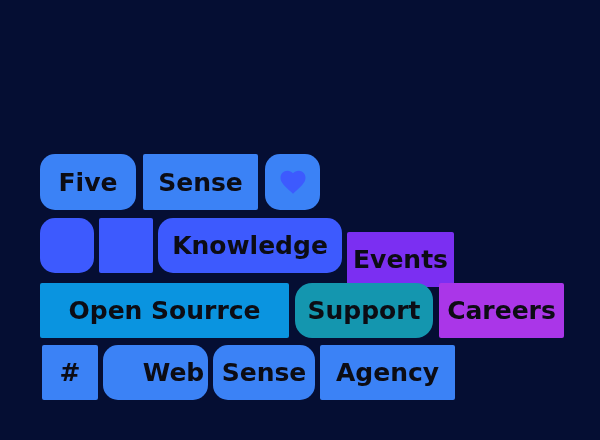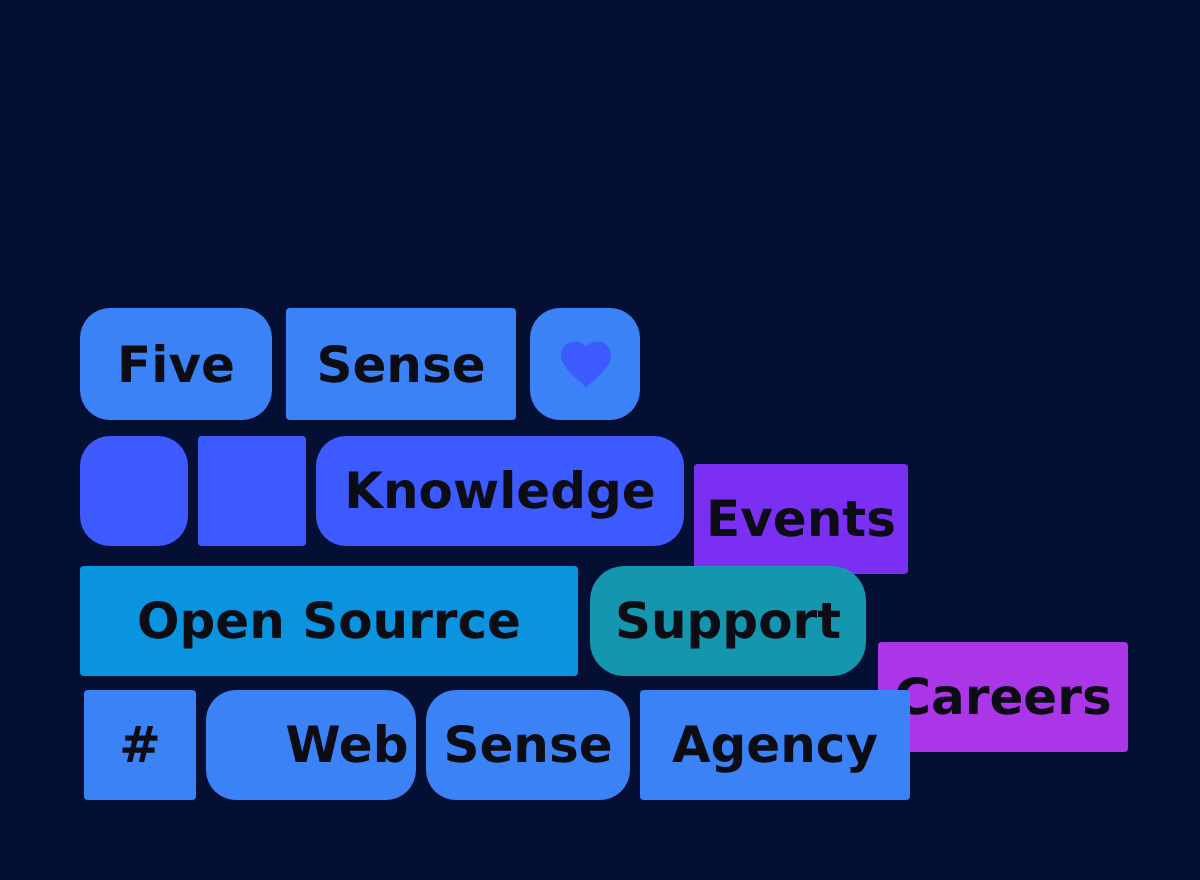--- a/index.html
+++ b/index.html
@@ -33,21 +33,21 @@
 
   .t-five       { width: 96px; }
   .t-sense      { width: 115px; }
   .t-heart      { width: 55px; }
   .t-bsq-round  { width: 54px; }
   .t-bsq-square { width: 54px; }
   .t-knowledge  { width: 184px; }
   .t-events     { width: 107px; }
   .t-opensource { width: 249px; }
   .t-support    { width: 138px; border-radius: 17px; }
-  .t-careers    { width: 125px; margin-top: 38px; }
+  .t-careers    { width: 125px; }
   .t-hash       { width: 56px; }
   .t-web        { width: 105px; padding-left: 40px; }
   .t-with       { width: 102px; }
   .t-agency     { width: 135px; text-align: right; }
 
   .heart-svg { width: 30px; height: 30px; display: block; }
 </style>
 </head>
 <body>
 

